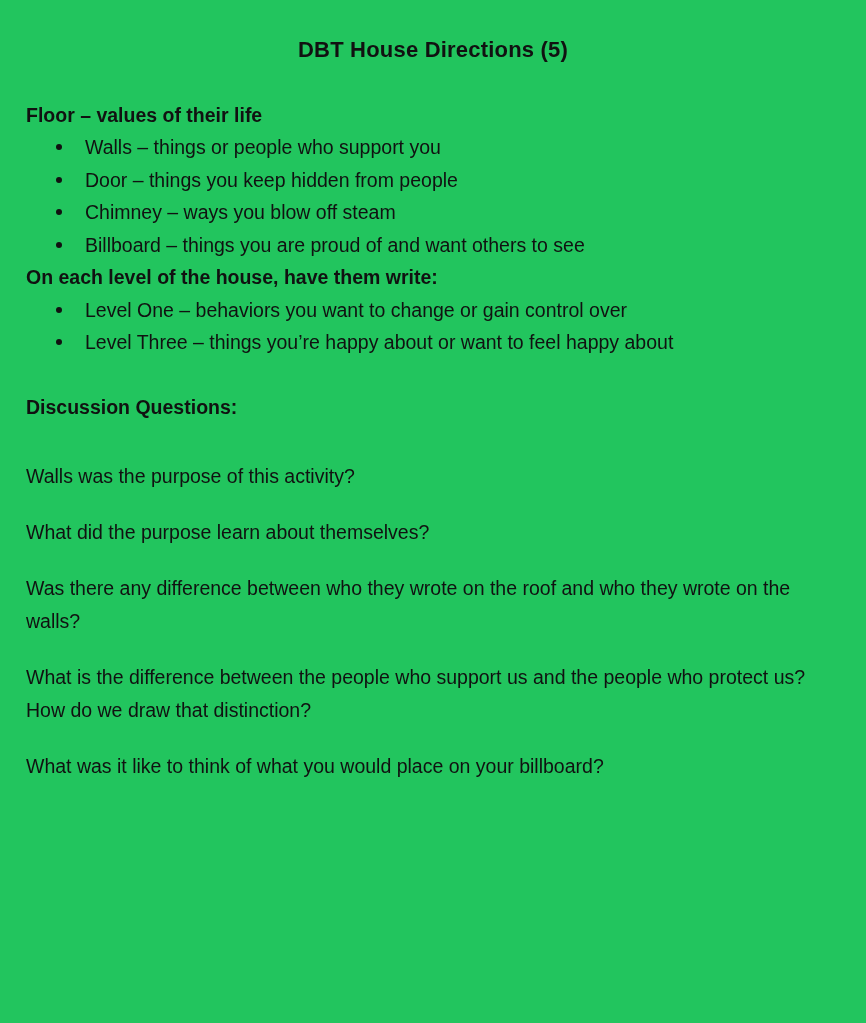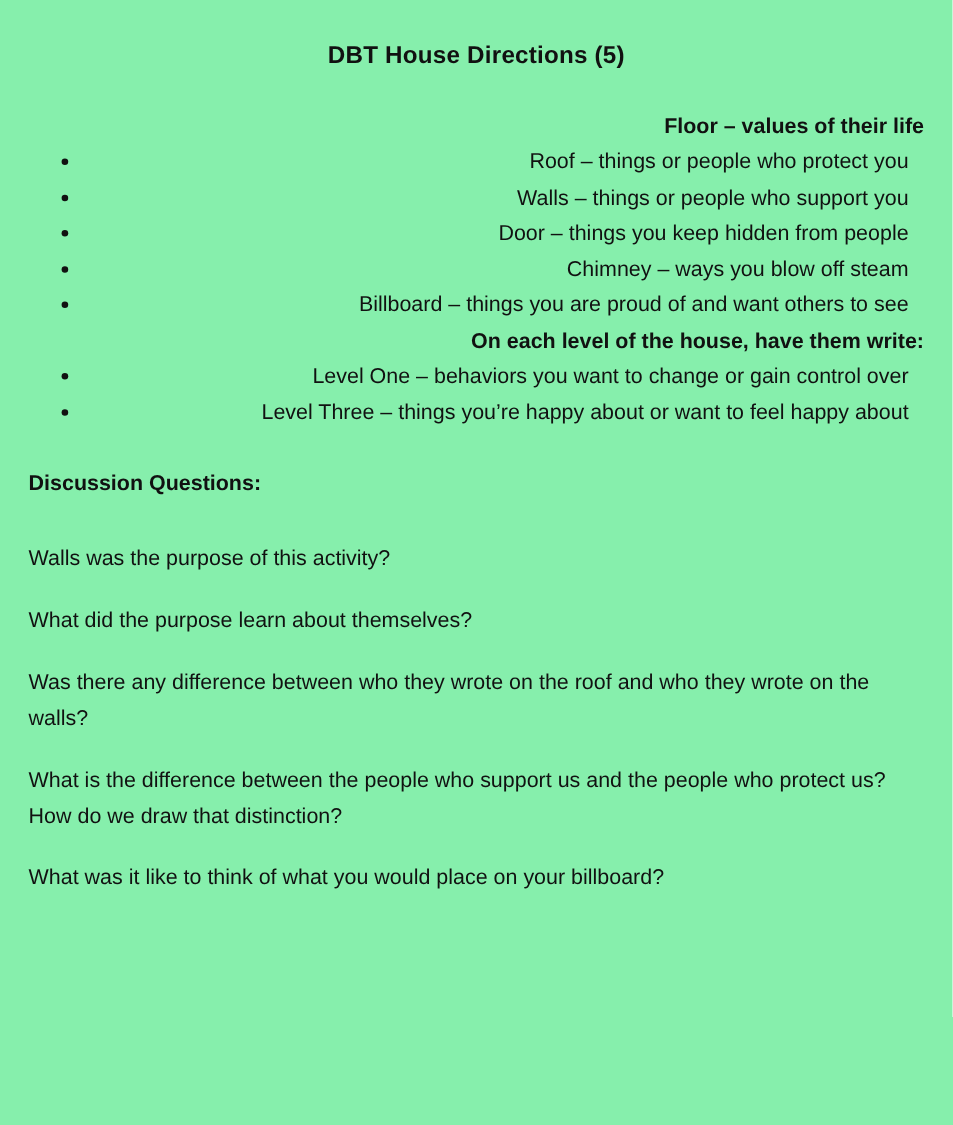--- a/index.html
+++ b/index.html
@@ -4,37 +4,36 @@
 <style>
   * { margin: 0; padding: 0; box-sizing: border-box; }
   html, body {
     background: #ffffff;
     font-family: "Liberation Sans", "DejaVu Sans", sans-serif;
     color: #111111;
   }
   .page {
     width: 866px;
     height: 1023px;
-    background: #86efac;
+    background: #22c55e;
     padding: 30px 26px 20px 26px;
     overflow: hidden;
   }
   .doc-title {
     text-align: center;
     font-weight: 700;
     font-size: 22px;
     letter-spacing: 0.2px;
     line-height: 1.3;
     margin-top: 6px;
     margin-bottom: 34px;
   }
   .directions {
     font-size: 19.5px;
     line-height: 32.5px;
-    text-align: right;
   }
   .section-heading {
     font-weight: 700;
     font-size: 19.5px;
     line-height: 32.5px;
   }
   ul.bullet-list {
     list-style: none;
     margin: 0;
     padding: 0;
@@ -72,21 +71,20 @@
 <body>
 
 <div class="page">
 
   <h1 class="doc-title">DBT House Directions (5)</h1>
 
   <div class="directions">
 
     <div class="section-heading">Floor – values of their life</div>
     <ul class="bullet-list">
-      <li>Roof – things or people who protect you</li>
       <li>Walls – things or people who support you</li>
       <li>Door – things you keep hidden from people</li>
       <li>Chimney – ways you blow off steam</li>
       <li>Billboard – things you are proud of and want others to see</li>
     </ul>
 
     <div class="section-heading">On each level of the house, have them write:</div>
     <ul class="bullet-list">
       <li>Level One – behaviors you want to change or gain control over</li>
       <li>Level Three – things you’re happy about or want to feel happy about</li>

